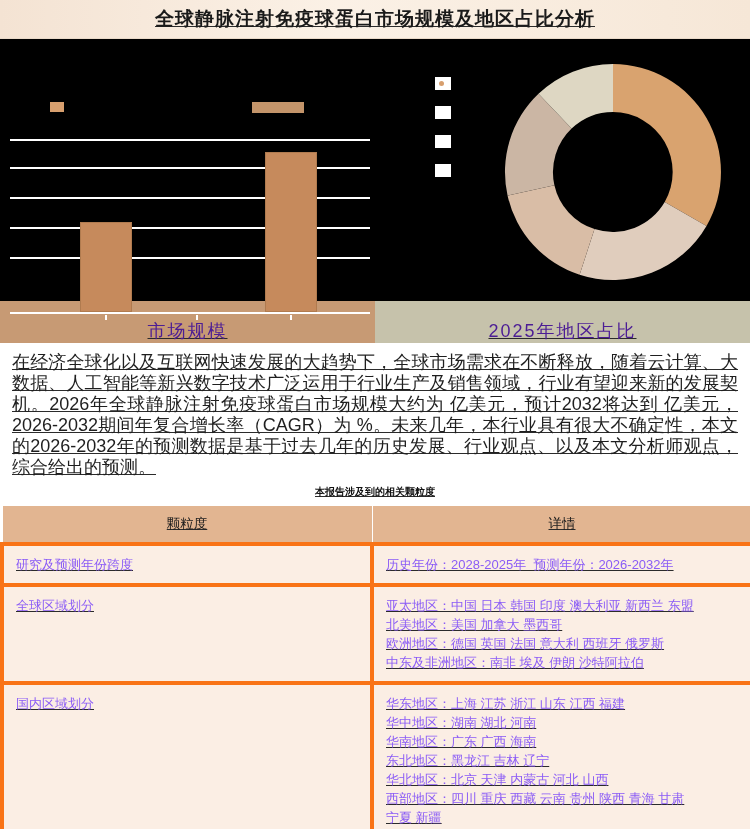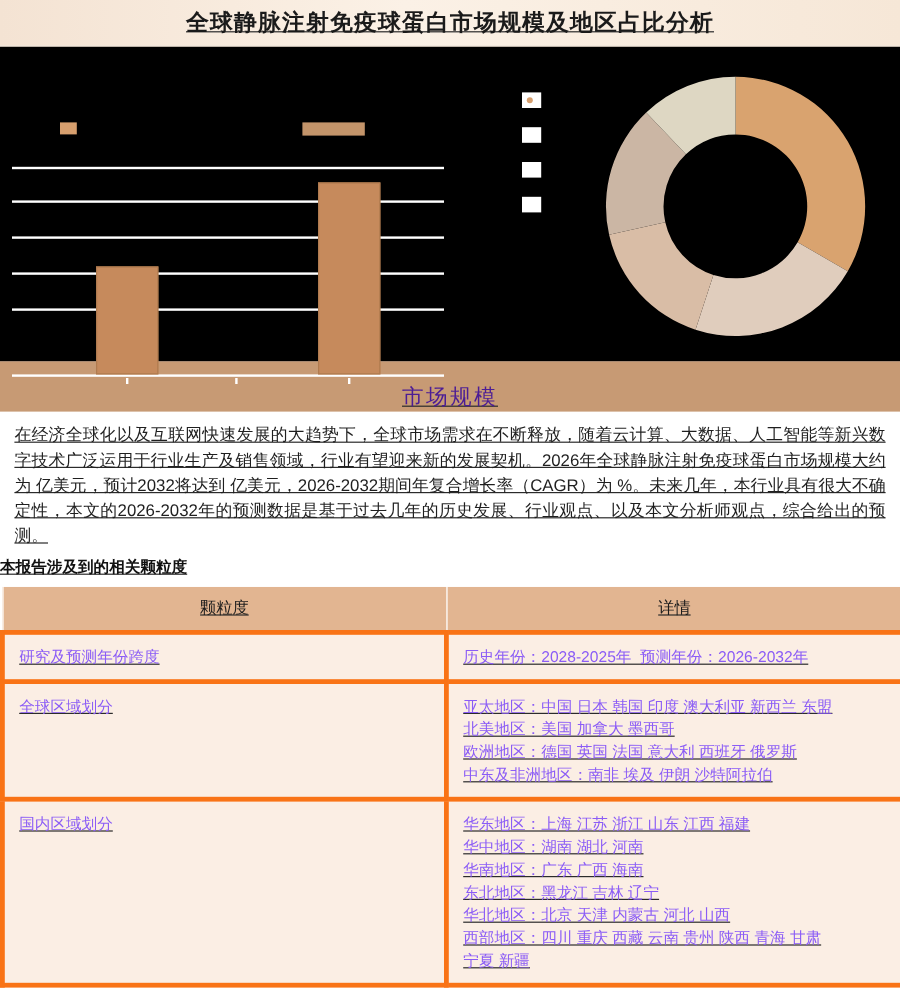--- a/index.html
+++ b/index.html
@@ -153,29 +153,29 @@
     font-size: 18px;
     color: #4c1d95;
     letter-spacing: 2px;
   }
   .tab-1 { background: #c79a74; }
   .tab-2 { background: #c6c2ab; }
 
   
   .para {
     padding: 9px 12px 4px 12px;
-    font-size: 14px;
+    font-size: 18px;
     line-height: 21px;
     text-align: justify;
     color: #1f1f1f;
   }
 
   .subtitle {
-    text-align: left;
-    font-size: 13px;
+    text-align: center;
+    font-size: 10px;
     font-weight: bold;
     margin: 3px 0 6px 0;
     color: #111;
   }
 
   
   table.grain {
     width: 750px;
     border-collapse: collapse;
     table-layout: fixed;
@@ -257,20 +257,23 @@
             <circle cx="0" cy="0" r="58" fill="#000000"></circle>
           </g>
         </svg>
       </div>
     </div>
   </div>
 
   <div class="tabs">
     <div class="tab tab-1">
       <span>市场规模</span>
+    </div>
+    <div class="tab tab-2">
+      <span>2025年地区占比</span>
     </div>
   </div>
 
   <div class="para">在经济全球化以及互联网快速发展的大趋势下，全球市场需求在不断释放，随着云计算、大数据、人工智能等新兴数字技术广泛运用于行业生产及销售领域，行业有望迎来新的发展契机。2026年全球静脉注射免疫球蛋白市场规模大约为  亿美元，预计2032将达到  亿美元，2026-2032期间年复合增长率（CAGR）为 %。未来几年，本行业具有很大不确定性，本文的2026-2032年的预测数据是基于过去几年的历史发展、行业观点、以及本文分析师观点，综合给出的预测。</div>
 
   <div class="subtitle">本报告涉及到的相关颗粒度</div>
 
   <table class="grain">
     <colgroup>
         <col class="col-a">

